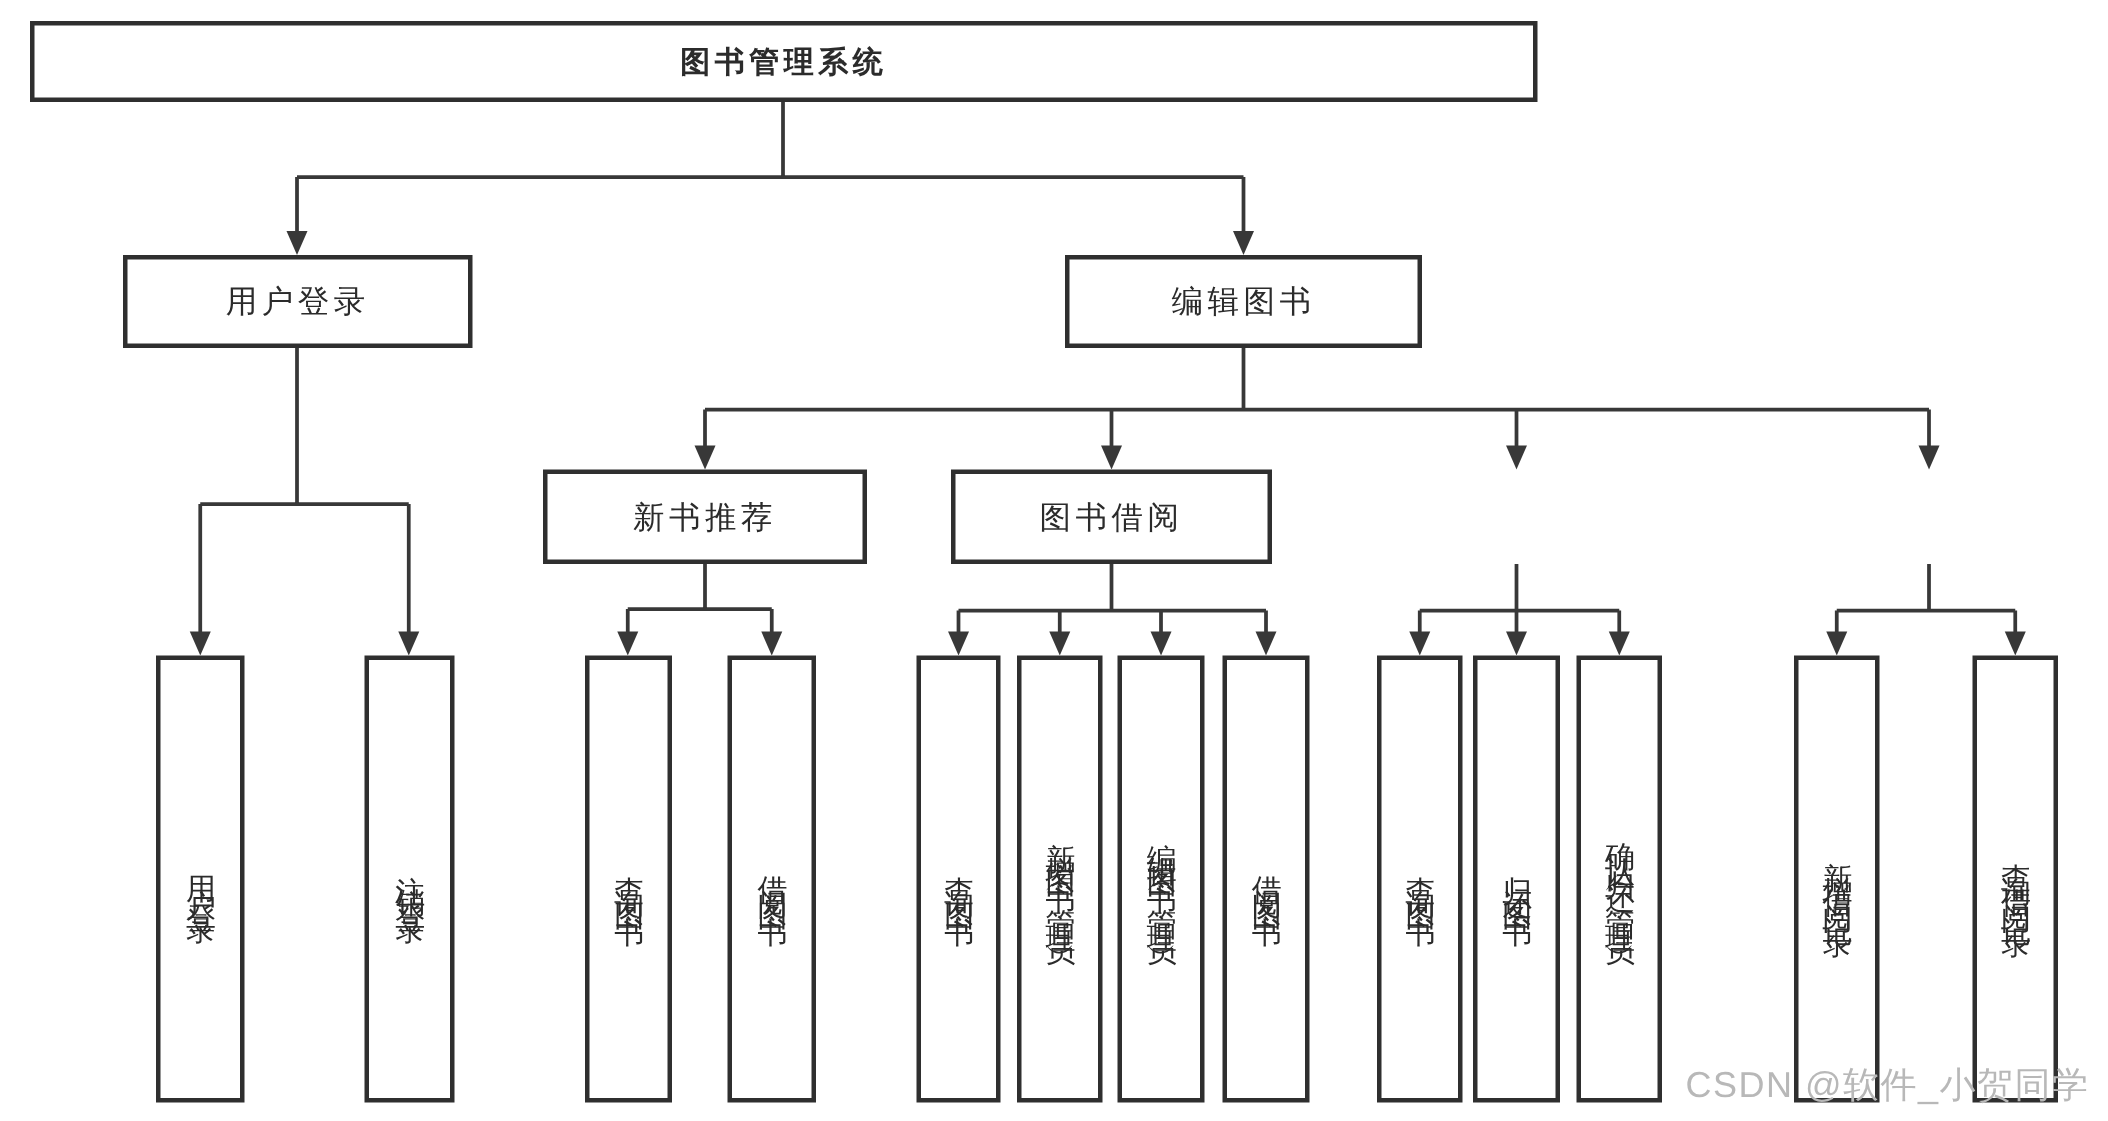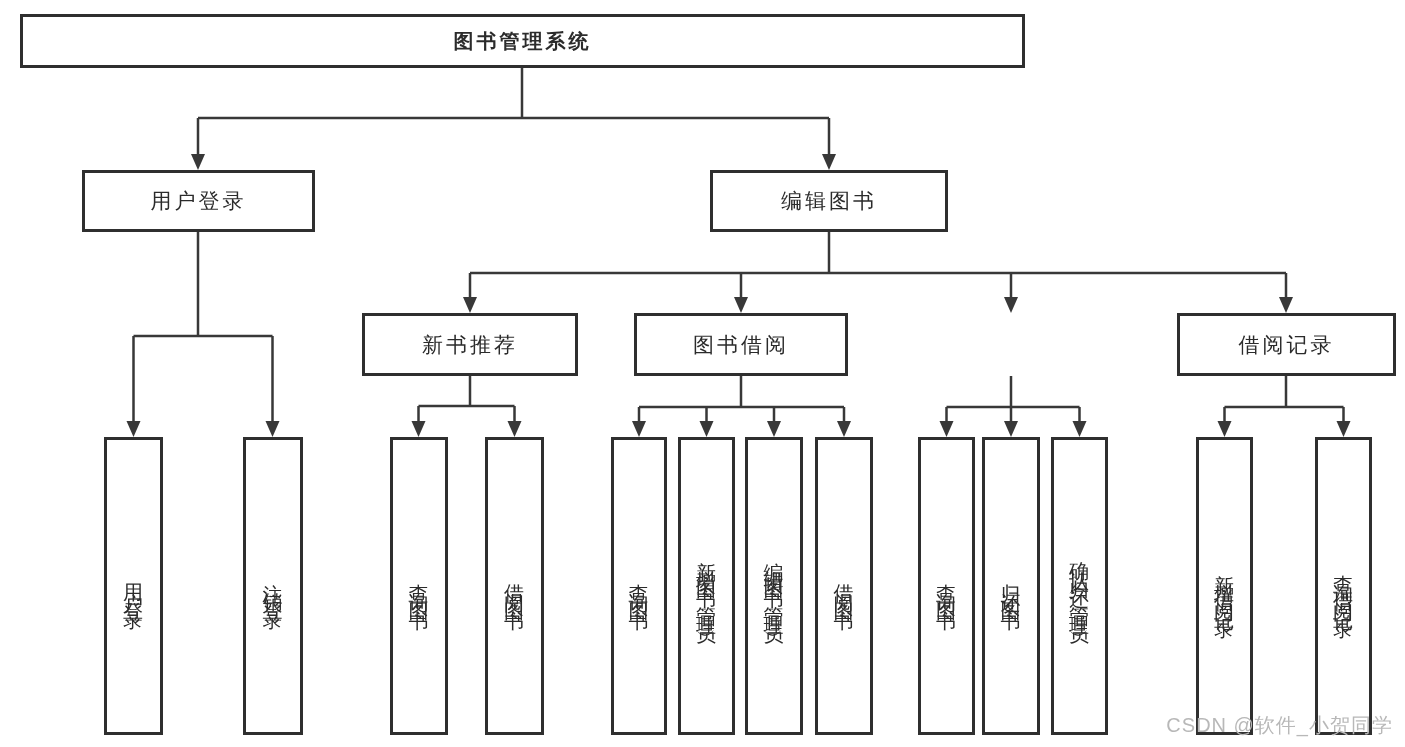--- a/index.html
+++ b/index.html
@@ -49,21 +49,21 @@
     text-orientation: mixed;
     font-size: 20px;
     letter-spacing: 9px;
     line-height: 1;
     text-align: center;
   }
   .watermark {
     position: absolute;
     right: 12px;
     bottom: 8px;
-    font-size: 20px;
+    font-size: 24px;
     color: #b8b8b8;
     letter-spacing: 1px;
     white-space: nowrap;
   }
 </style>
 </head>
 <body>
 
 <div class="canvas">
 
@@ -98,21 +98,20 @@
     </g>
   </svg>
 
   <div class="node root" style="left:20px; top:14px; width:1005px; height:54px;">图书管理系统</div>
 
   <div class="node h" style="left:82px; top:170px; width:233px; height:62px;">用户登录</div>
   <div class="node h" style="left:710px; top:170px; width:238px; height:62px;">编辑图书</div>
 
   <div class="node h" style="left:362px; top:313px; width:216px; height:63px;">新书推荐</div>
   <div class="node h" style="left:634px; top:313px; width:214px; height:63px;font-family:Liberation Serif, serif;">图书借阅</div>
-  <div class="node h" style="left:1177px; top:313px; width:219px; height:63px;">借阅记录</div>
 
   <div class="node leaf" style="left:104px; top:437px; width:59px; height:298px;">用户登录</div>
   <div class="node leaf" style="left:243px; top:437px; width:60px; height:298px;">注销登录</div>
 
   <div class="node leaf" style="left:390px; top:437px; width:58px; height:298px;">查询图书</div>
   <div class="node leaf" style="left:485px; top:437px; width:59px; height:298px;">借阅图书</div>
 
   <div class="node leaf" style="left:611px; top:437px; width:56px; height:298px;">查询图书</div>
   <div class="node leaf" style="left:678px; top:437px; width:57px; height:298px;">新增图书（管理员）</div>
   <div class="node leaf" style="left:745px; top:437px; width:58px; height:298px;">编辑图书（管理员）</div>

